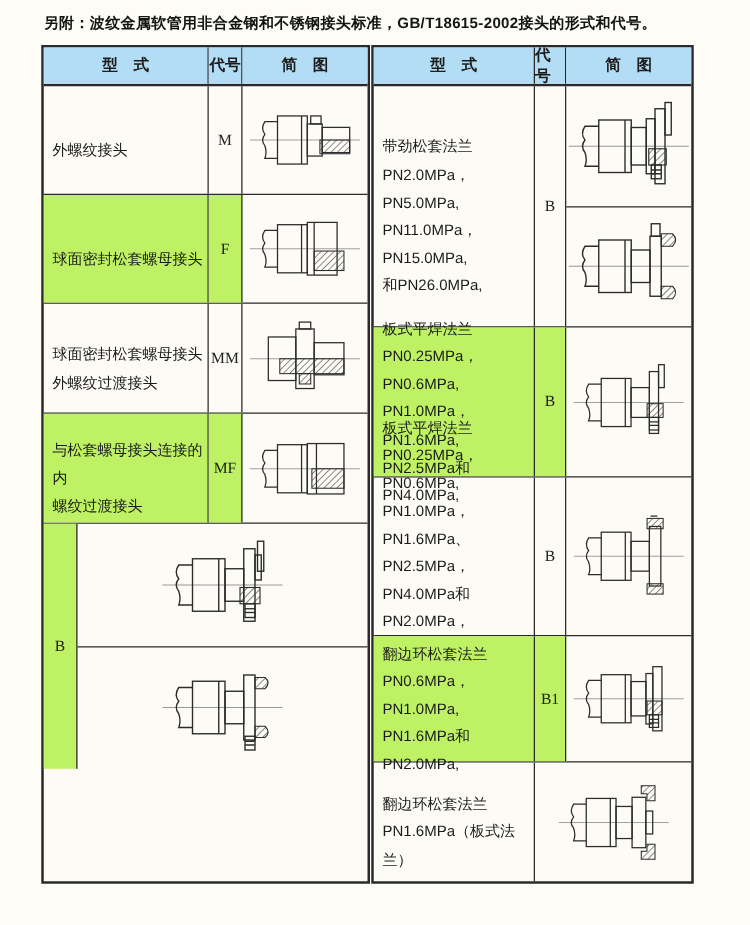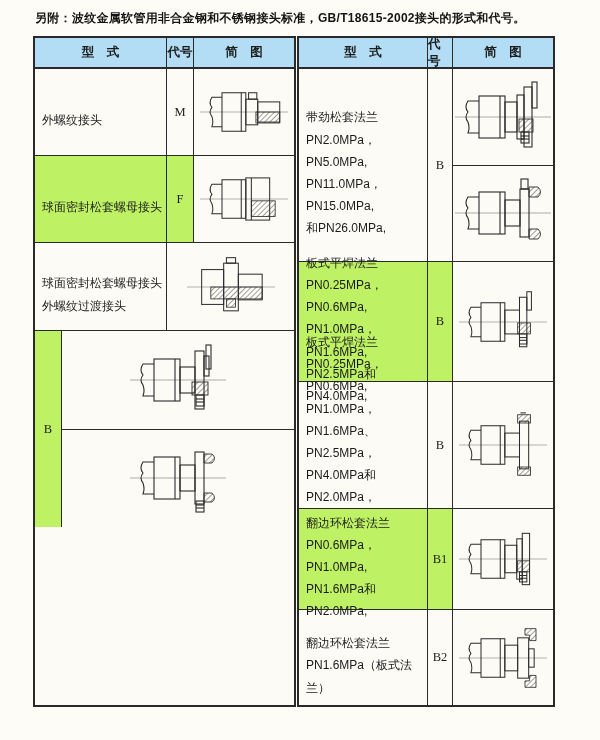--- a/index.html
+++ b/index.html
@@ -84,33 +84,54 @@
               <rect x="52" y="13" width="26" height="46" fill="none" stroke="#2b2b2b" stroke-width="1.1" stroke-linejoin="miter"></rect>
               <line x1="58" y1="13" x2="58" y2="59" fill="none" stroke="#2b2b2b" stroke-width="1.1" stroke-linejoin="miter"></line>
               <rect x="58" y="38" width="26" height="17" fill="url(#hatch)" stroke="#2b2b2b" stroke-width="0.9"></rect>
             </svg>
         </div>
       </div>
 
       <div class="tr" style="height:88px">
         <div class="td type"><span>球面密封松套螺母接头
 外螺纹过渡接头</span></div>
+        <div class="td code">
+            <span>MM</span>
+          </div>
         <div class="td diagc">
           <svg class="diag" viewBox="0 0 100 72">
               <line x1="2" y1="36" x2="98" y2="36" stroke="#777" stroke-width="0.6"></line>
               <rect x="18" y="17" width="24" height="38" fill="none" stroke="#2b2b2b" stroke-width="1.1" stroke-linejoin="miter"></rect>
               <rect x="42" y="10" width="16" height="52" fill="none" stroke="#2b2b2b" stroke-width="1.1" stroke-linejoin="miter"></rect>
               <rect x="45" y="4" width="10" height="6" fill="none" stroke="#2b2b2b" stroke-width="1.1" stroke-linejoin="miter"></rect>
               <rect x="58" y="22" width="26" height="28" fill="none" stroke="#2b2b2b" stroke-width="1.1" stroke-linejoin="miter"></rect>
               <rect x="28" y="36" width="56" height="13" fill="url(#hatch)" stroke="#2b2b2b" stroke-width="0.9"></rect>
               <rect x="45" y="49" width="10" height="9" fill="url(#hatch)" stroke="#2b2b2b" stroke-width="0.9"></rect>
             </svg>
         </div>
       </div>
 
+      <div class="tr hl" style="height:88px">
+        <div class="td type"><span>与松套螺母接头连接的内
+螺纹过渡接头</span></div>
+        <div class="td code">
+            <span>MF</span>
+          </div>
+        <div class="td diagc">
+          <svg class="diag" viewBox="0 0 100 72">
+              <line x1="2" y1="36" x2="98" y2="36" stroke="#777" stroke-width="0.6"></line>
+              <path d="M26 20 H15 q-4 6 0 11 q-4 5 0 10 q2 6 0 11 H26" fill="none" stroke="#2b2b2b" stroke-width="1.1" stroke-linejoin="miter"></path>
+              <rect x="26" y="15" width="26" height="42" fill="none" stroke="#2b2b2b" stroke-width="1.1" stroke-linejoin="miter"></rect>
+              <line x1="47" y1="15" x2="47" y2="57" fill="none" stroke="#2b2b2b" stroke-width="1.1" stroke-linejoin="miter"></line>
+              <rect x="52" y="14" width="32" height="44" fill="none" stroke="#2b2b2b" stroke-width="1.1" stroke-linejoin="miter"></rect>
+              <line x1="60" y1="14" x2="60" y2="58" fill="none" stroke="#2b2b2b" stroke-width="1.1" stroke-linejoin="miter"></line>
+              <rect x="56" y="36" width="28" height="17" fill="url(#hatch)" stroke="#2b2b2b" stroke-width="0.9"></rect>
+            </svg>
+        </div>
+      </div>
 
 
       <div class="tr hl" style="height:197px">
         <div class="td code">
             <span>B</span>
           </div>
         <div class="td diagc split">
           <div class="half">
             <svg class="diag" viewBox="0 0 100 72">
                 <line x1="2" y1="36" x2="98" y2="36" stroke="#777" stroke-width="0.6"></line>
@@ -264,23 +285,20 @@
               <rect x="68" y="50" width="8" height="11" fill="none" stroke="#2b2b2b" stroke-width="1.1" stroke-linejoin="miter"></rect>
               <line x1="68" y1="54" x2="76" y2="54" fill="none" stroke="#2b2b2b" stroke-width="1.1" stroke-linejoin="miter"></line>
               <line x1="68" y1="57" x2="76" y2="57" fill="none" stroke="#2b2b2b" stroke-width="1.1" stroke-linejoin="miter"></line>
             </svg>
         </div>
       </div>
 
       <div class="tr" style="height:96px">
         <div class="td type"><span>翻边环松套法兰
 PN1.6MPa（板式法兰）</span></div>
-        <div class="td code">
-            <span>B2</span>
-          </div>
         <div class="td diagc">
           <svg class="diag" viewBox="0 0 100 72">
               <line x1="2" y1="36" x2="98" y2="36" stroke="#777" stroke-width="0.6"></line>
               <path d="M26 20 H15 q-4 6 0 11 q-4 5 0 10 q2 6 0 11 H26" fill="none" stroke="#2b2b2b" stroke-width="1.1" stroke-linejoin="miter"></path>
               <rect x="26" y="15" width="26" height="42" fill="none" stroke="#2b2b2b" stroke-width="1.1" stroke-linejoin="miter"></rect>
               <line x1="47" y1="15" x2="47" y2="57" fill="none" stroke="#2b2b2b" stroke-width="1.1" stroke-linejoin="miter"></line>
               <rect x="52" y="22" width="14" height="28" fill="none" stroke="#2b2b2b" stroke-width="1.1" stroke-linejoin="miter"></rect>
               <rect x="66" y="14" width="12" height="44" fill="none" stroke="#2b2b2b" stroke-width="1.1" stroke-linejoin="miter"></rect>
               <rect x="78" y="26" width="6" height="20" fill="none" stroke="#2b2b2b" stroke-width="1.1" stroke-linejoin="miter"></rect>
               <path d="M74 4 h12 v13 h-7 v-6 h-5 z" fill="url(#hatch)" stroke="#2b2b2b" stroke-width="0.9"></path>

